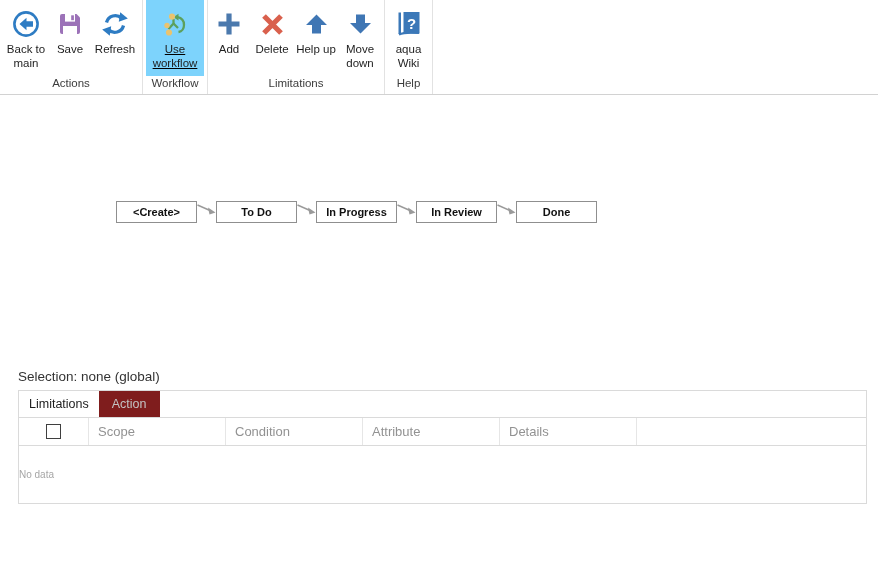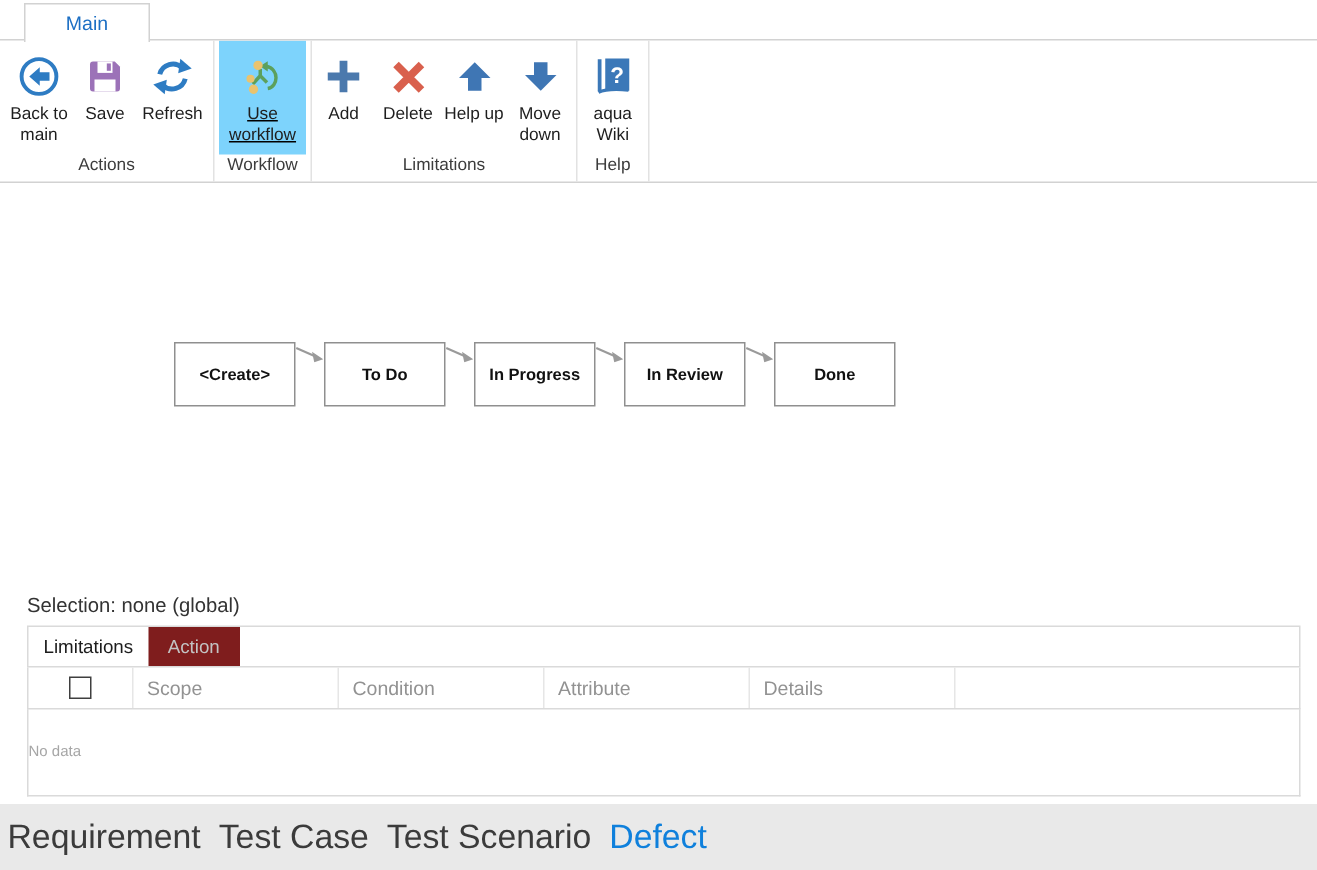--- a/index.html
+++ b/index.html
@@ -24,21 +24,21 @@
   .rbtn { display:flex; flex-direction:column; align-items:center; padding-top:5px; cursor:default; }
   .rbtn.selected { background:#7dd3fc; height:76px;text-decoration:underline; }
   .rbtn-icon { height:38px; display:flex; align-items:center; justify-content:center; }
   .rbtn-label { font-size:11.5px; color:#1e1e1e; text-align:center; line-height:13.5px; }
   .rgroup-label { height:18px; text-align:center; font-size:11.5px; color:#3c3c3c; line-height:15px; }
   .w-back{width:48px}.w-save{width:40px}.w-refresh{width:50px}.w-usewf{width:58px}
   .w-add{width:40px}.w-del{width:46px}.w-up{width:42px}.w-down{width:46px}.w-wiki{width:44px}
 
   
   .canvas { position:relative; height:270px; background:#fff; }
-  .wf-box { position:absolute; top:106px; width:81px; height:43px; background:#fff;
+  .wf-box { position:absolute; top:106px; width:81px; height:22px; background:#fff;
             border:1px solid #8f8f8f; display:flex; align-items:center; justify-content:center;
             font-size:11px; font-weight:bold; color:#111; }
   .wf-arrow { position:absolute; top:107px; width:19px; height:15px; }
 
   
   .selection-line { margin:4px 0 3px 18px; font-size:13.5px; color:#333; height:18px; }
   .panel { margin:0 11px 0 18px; }
   .panel-tabs { display:flex; height:28px; border:1px solid #dadada; background:#fff; }
   .panel-tab { padding:0 10px; display:flex; align-items:center; font-size:12.5px; color:#1c1c1c; }
   .panel-tab.disabled { background:#7f1d1d; color:#c3c3c3; padding:0 13px; }
@@ -58,23 +58,20 @@
   .bottom-nav { position:absolute; left:0; right:0; bottom:0; height:44px; background:#e9e9e9;
                 display:flex; align-items:center; gap:12px; padding-left:5px;
                 font-size:22.5px; color:#3b3b3b; }
   .bottom-nav .nav-item.active { color:#0f80dc; }
 </style>
 </head>
 <body>
 
 <div class="screen">
 
-  <div class="tabstrip">
-    <div class="main-tab">Main</div>
-  </div>
 
   <div class="ribbon">
 
     <div class="rgroup g-actions">
       <div class="rgroup-buttons">
         <div class="rbtn w-back">
           <span class="rbtn-icon">
             <svg width="28" height="28" viewBox="0 0 28 28">
               <circle cx="14" cy="14" r="11.6" fill="none" stroke="#2e7cc3" stroke-width="2.6"></circle>
               <polygon points="7.5,14 14.5,7.8 14.5,11.2 21,11.2 21,16.8 14.5,16.8 14.5,20.2" fill="#2e7cc3"></polygon>
@@ -225,20 +222,14 @@
       <div class="gh-cell c3">Condition</div>
       <div class="gh-cell c4">Attribute</div>
       <div class="gh-cell c5">Details</div>
       <div class="gh-cell c6"></div>
     </div>
     <div class="grid-body">
       <span>No data</span>
     </div>
   </div>
 
-  <div class="bottom-nav">
-    <span class="nav-item">Requirement</span>
-    <span class="nav-item">Test Case</span>
-    <span class="nav-item">Test Scenario</span>
-    <span class="nav-item active">Defect</span>
-  </div>
 
 </div>
 
 </body></html>

